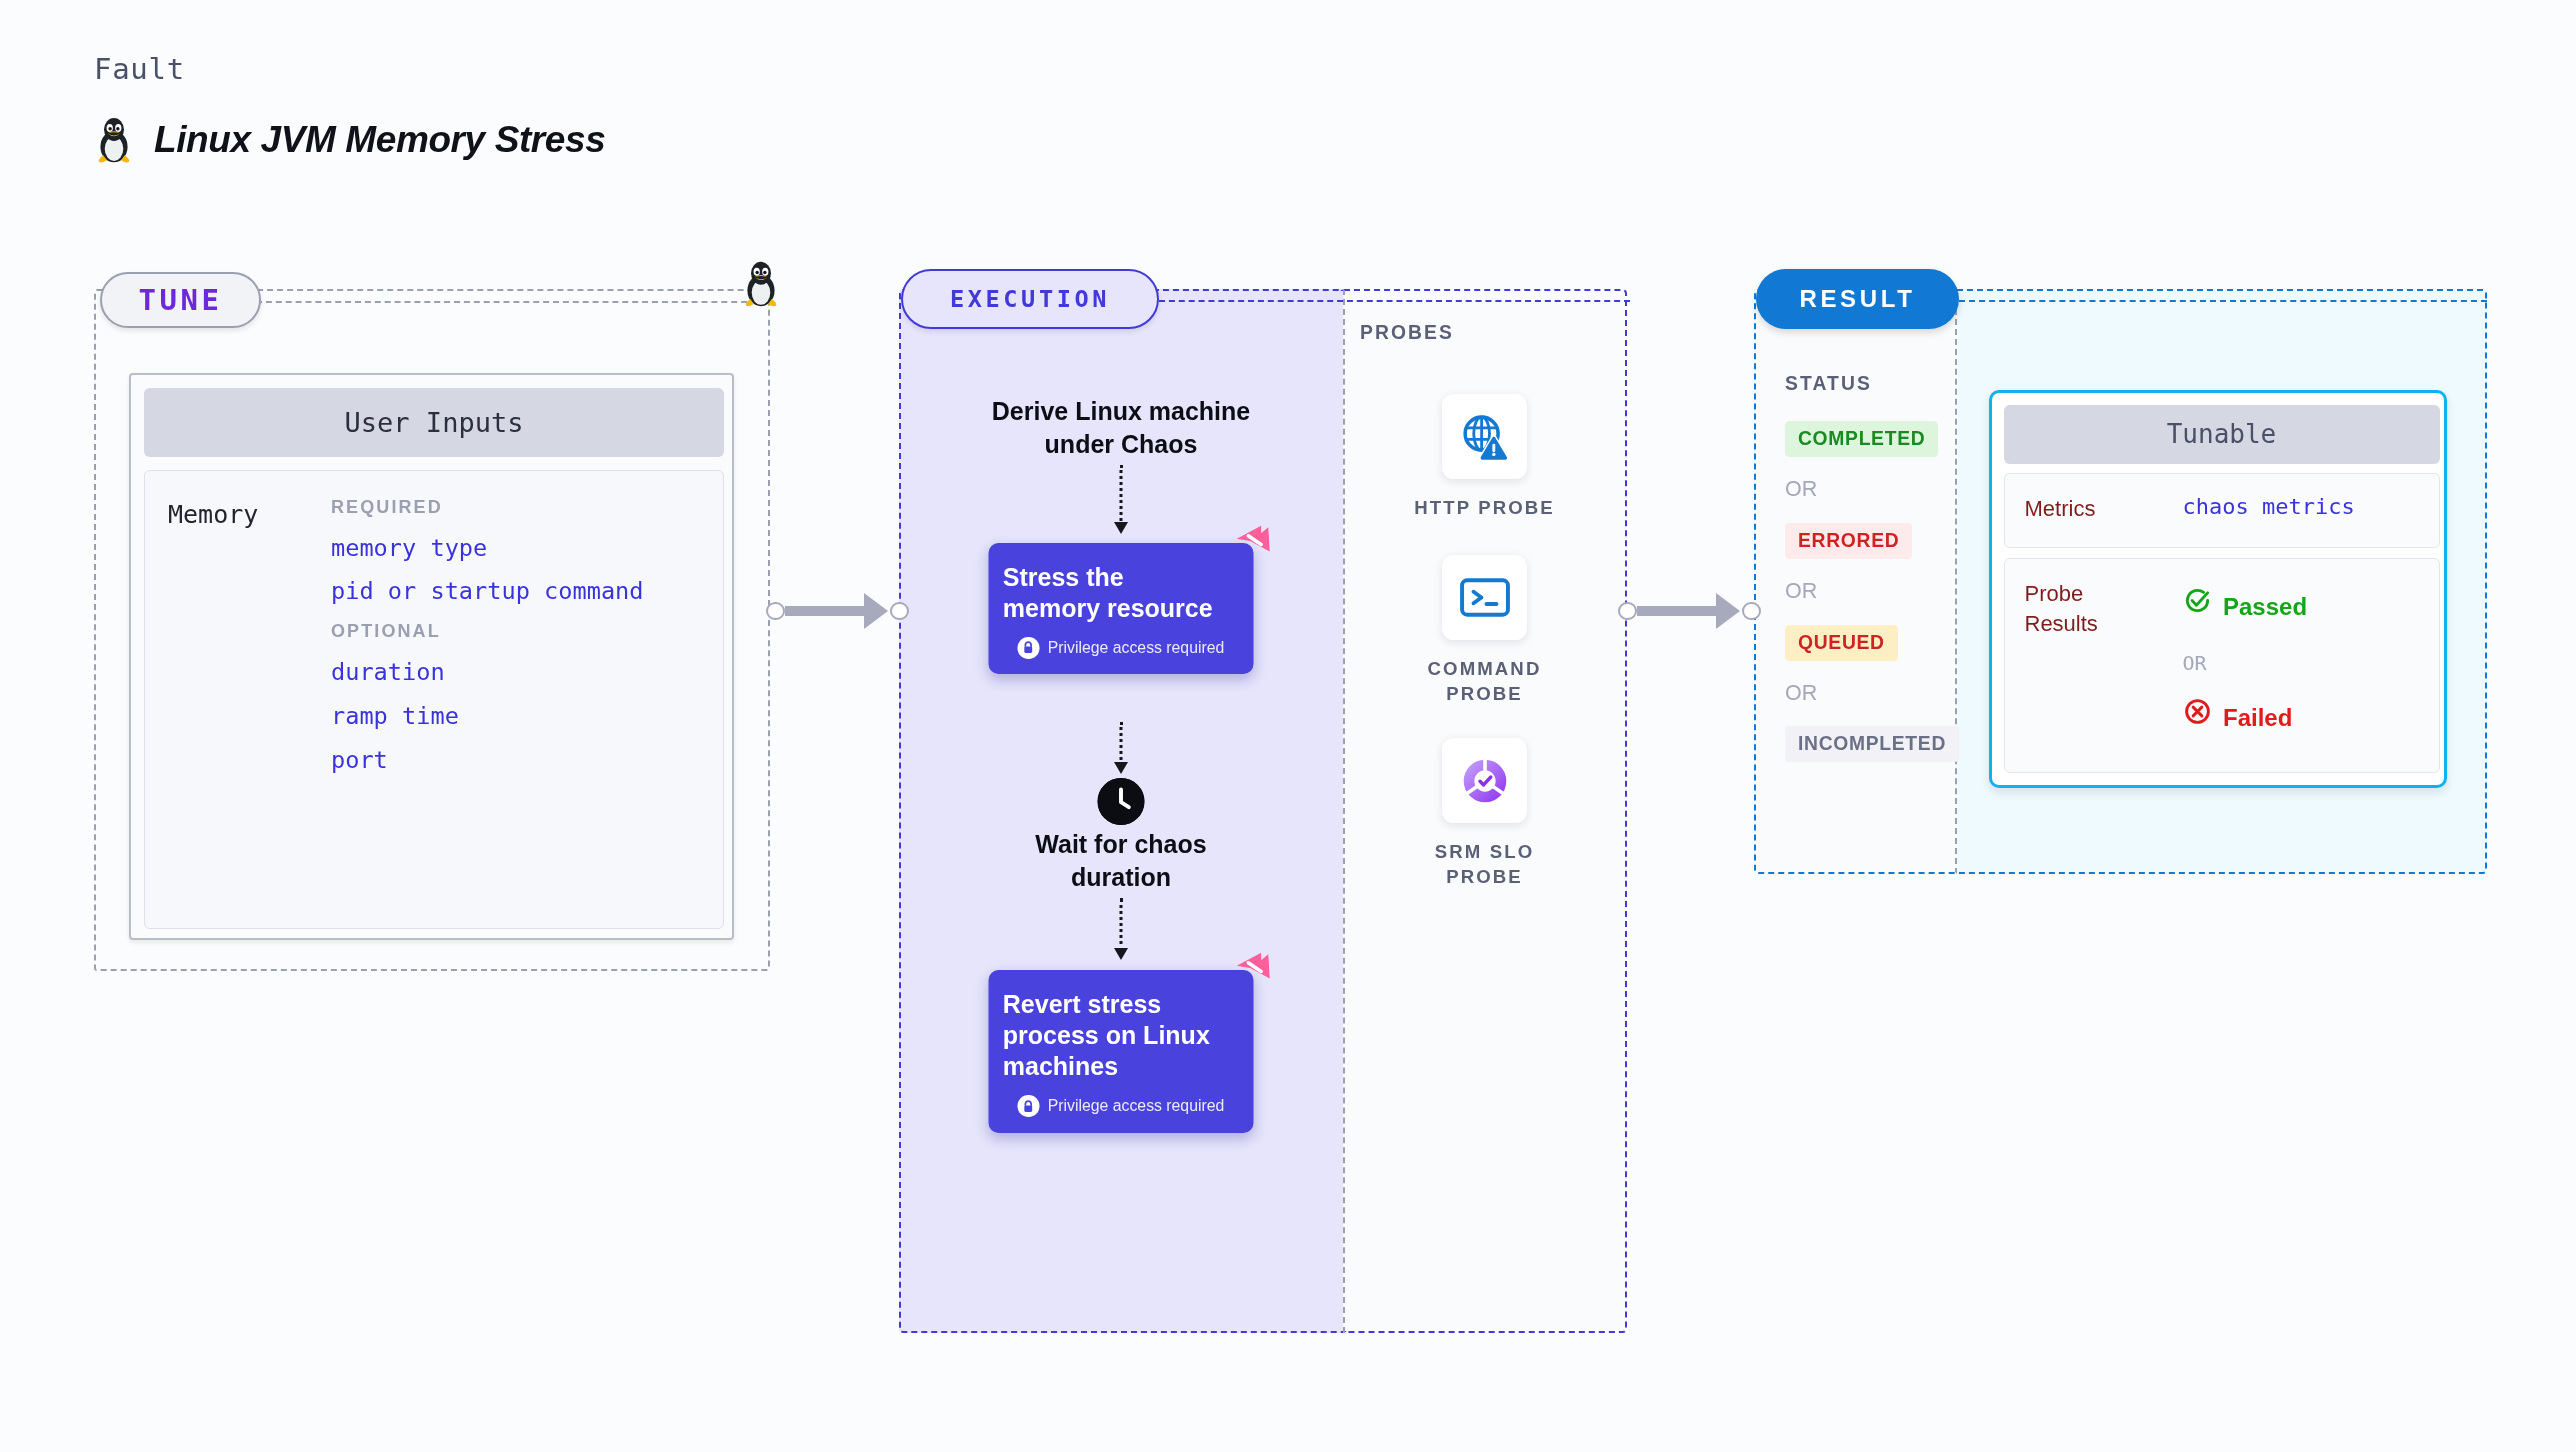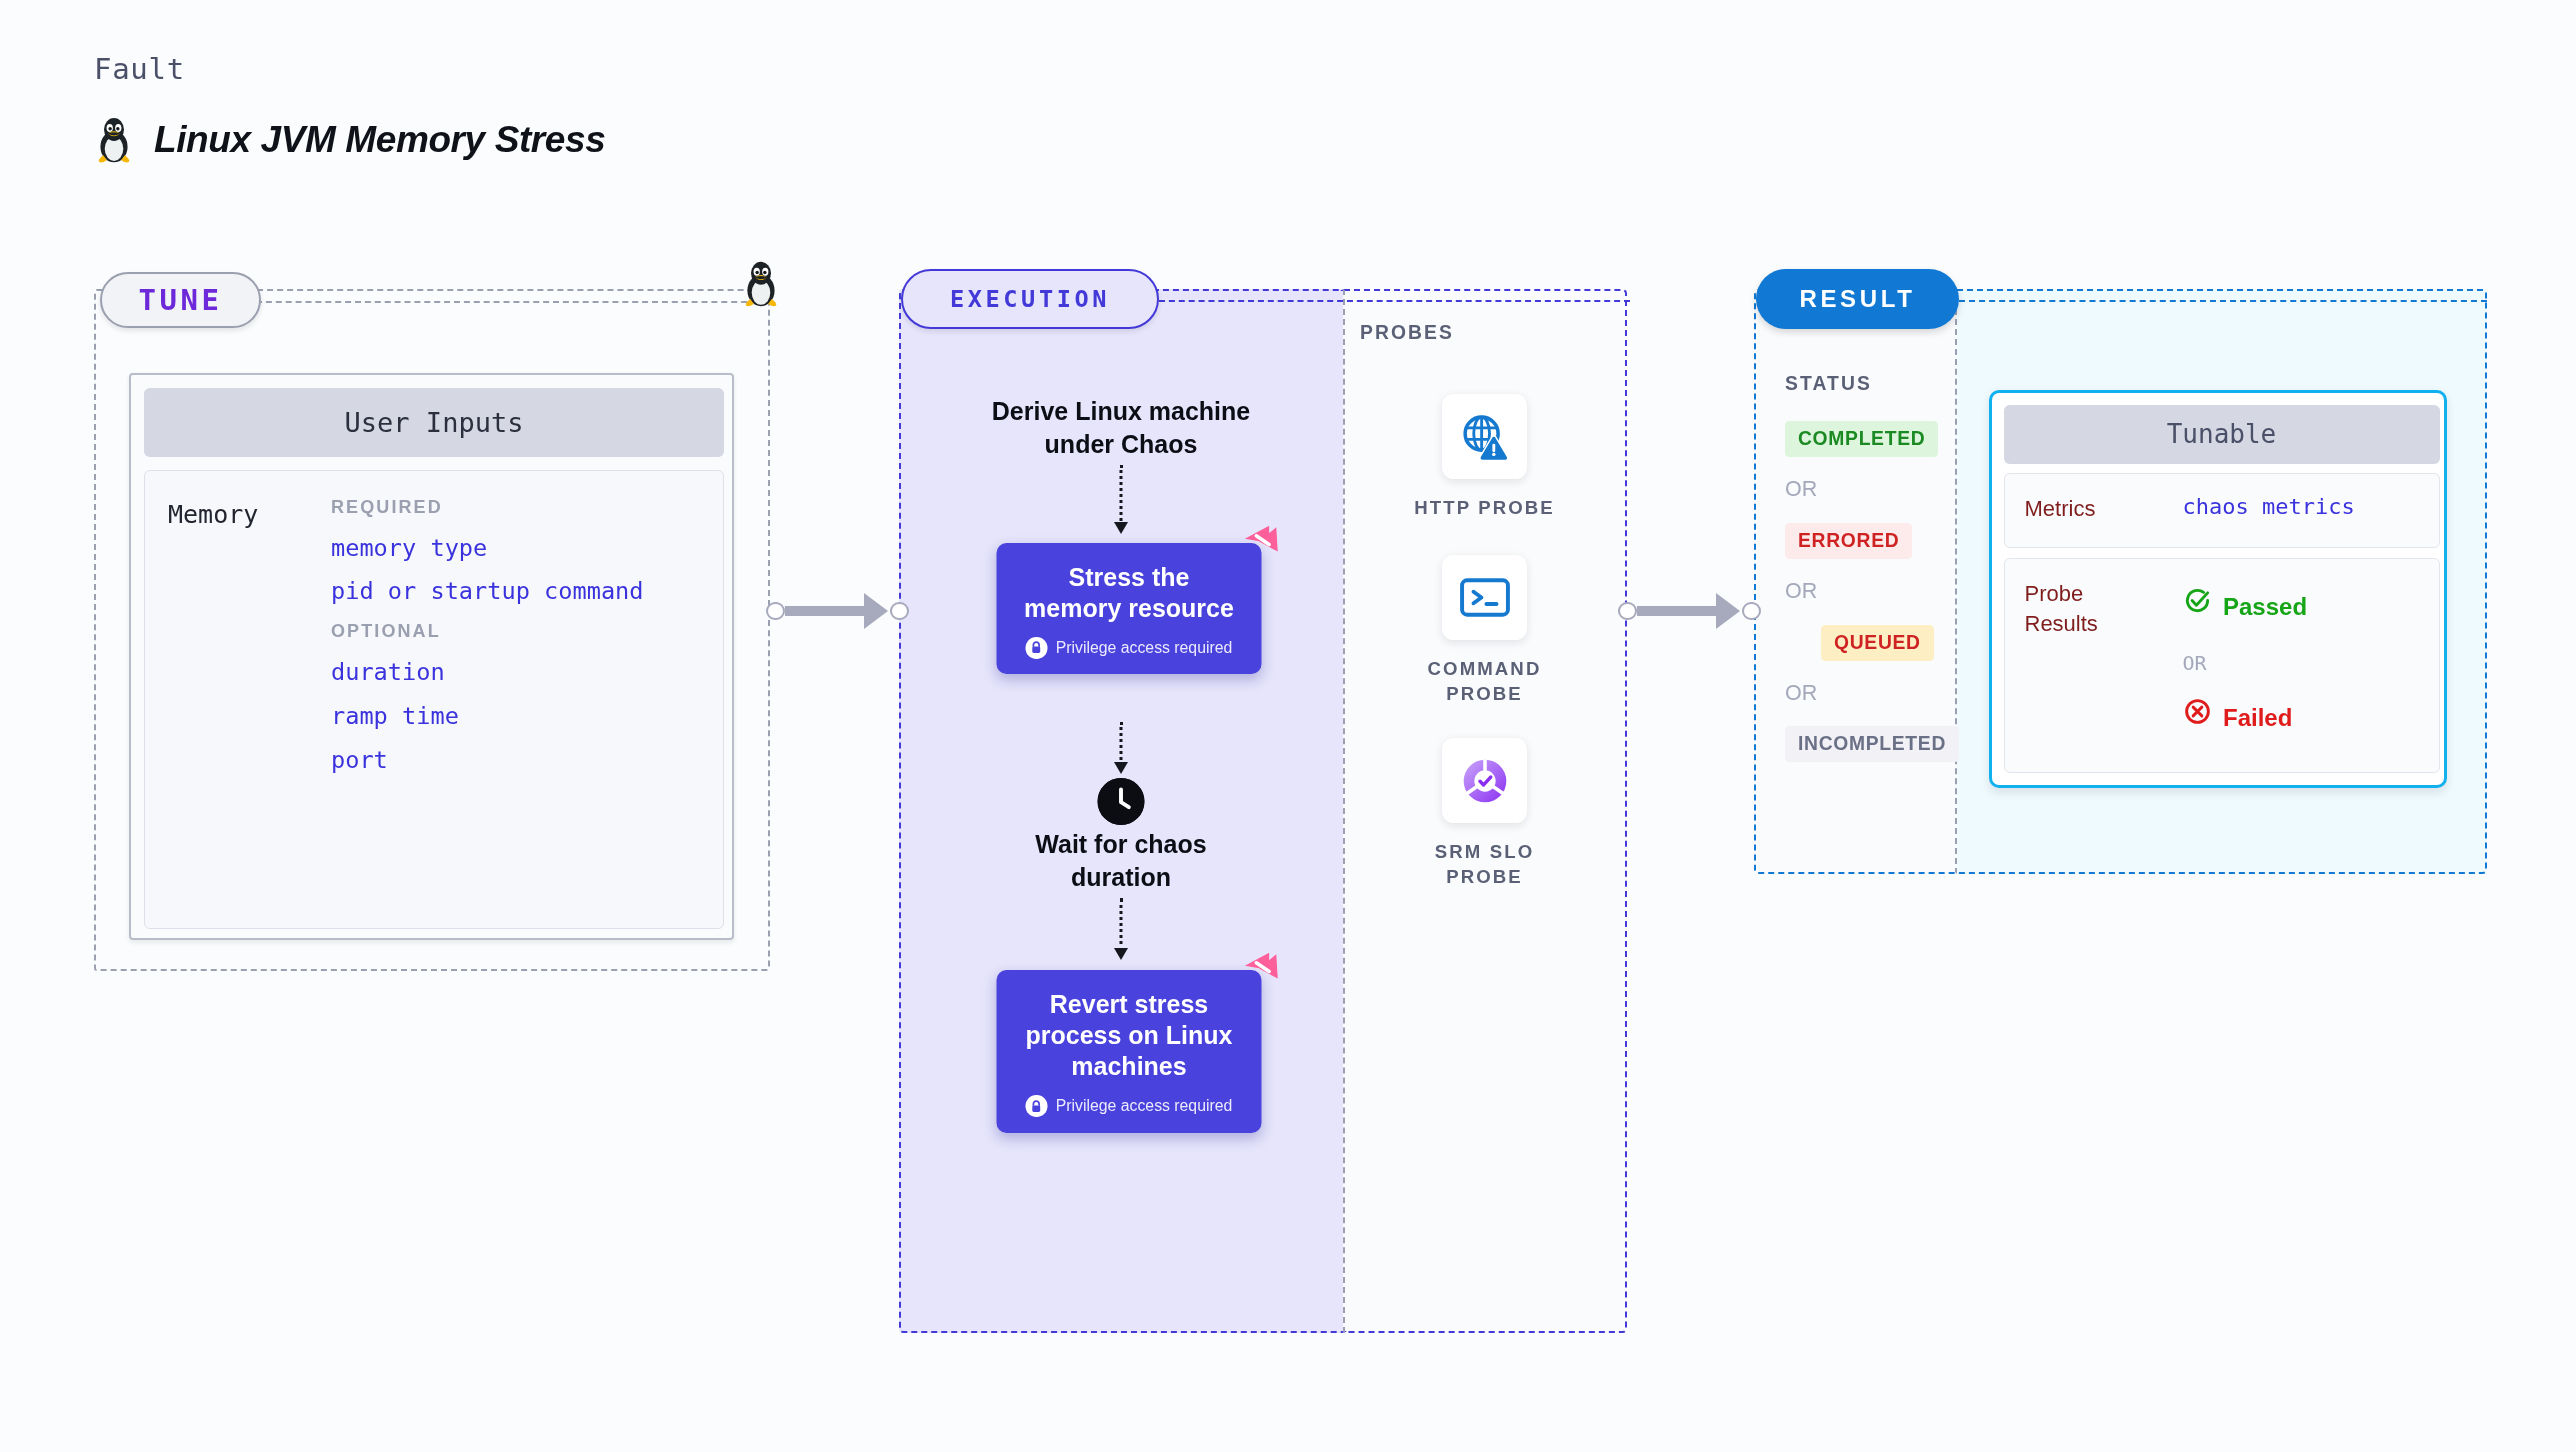--- a/index.html
+++ b/index.html
@@ -157,22 +157,20 @@
     border-left: 7.9px solid transparent;
     border-right: 7.9px solid transparent;
     border-top: 12px solid #15171f;
   }
 
   .node-card {
     position: absolute; left: 50%; transform: translateX(-50%);
     width: 265px; background: #4a42dc; border-radius: 10px;
     box-shadow: 0 5.7px 13px rgba(41,36,150,.28);
     padding: 18.6px 14.3px 15.8px;
-    text-align: center;
-    margin-left: 8px;
   }
   .node-card .node-title {
     color: #ffffff; font-size: 25px; font-weight: bold; line-height: 1.25;
   }
   .node-priv {
     display: flex; align-items: center; justify-content: center; gap: 8.6px;
     margin-top: 13px;
     color: #eceafd; font-size: 15.8px;
   }
   .lock-badge {
@@ -218,21 +216,21 @@
     position: absolute; left: 1785px; top: 373px;
     font-size: 19.3px; font-weight: bold; color: #5a6075; letter-spacing: 2.1px;
   }
   .status-badge {
     position: absolute; left: 1785px;
     padding: 7.2px 13px; border-radius: 4.3px;
     font-size: 19.3px; font-weight: bold; letter-spacing: 0.7px;
   }
   .sb-completed { top: 421px; background: #dcf5dc; color: #1b8a22; }
   .sb-errored   { top: 523px; background: #fdeaea; color: #cf2222; }
-  .sb-queued    { top: 625px; background: #fdeec4; color: #cf2222; margin-left: 36px; }
+  .sb-queued    { top: 625px; background: #fdeec4; color: #cf2222; }
   .sb-incomplete{ top: 726px; background: #f1f1f6; color: #6a7086; }
   .status-or {
     position: absolute; left: 1785px;
     font-size: 21.5px; color: #a3a8ba;
   }
   .or-1 { top: 477px; }
   .or-2 { top: 579px; }
   .or-3 { top: 681px; }
 
   

